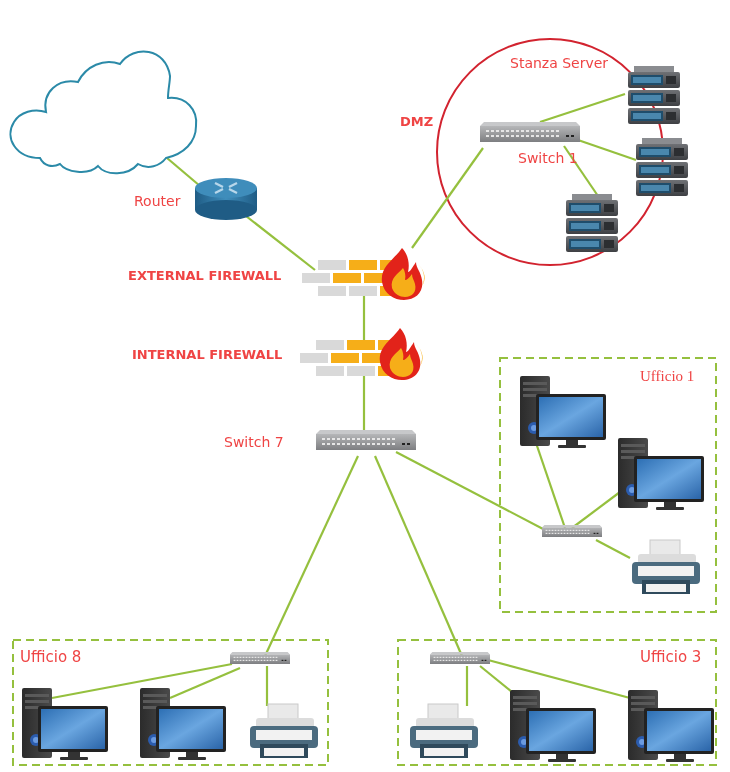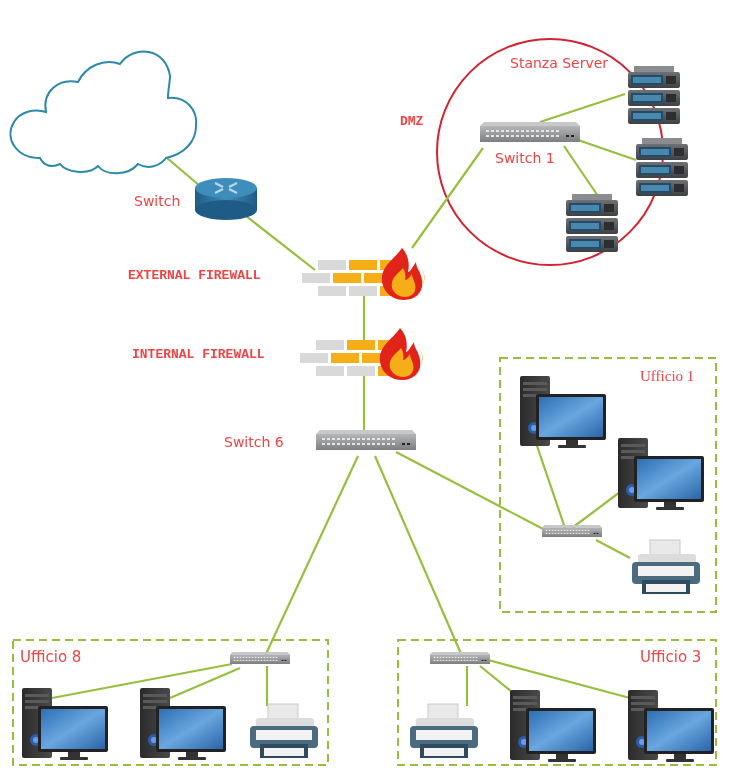--- a/index.html
+++ b/index.html
@@ -1,19 +1,19 @@
 <!DOCTYPE html>
 <html><head>
 <meta charset="utf-8">
 <style>
   html, body { margin: 0; padding: 0; background: #ffffff; }
   #canvas { position: relative; width: 730px; height: 772px; overflow: hidden; background: #ffffff; font-family: "DejaVu Sans", sans-serif; }
   svg#links { position: absolute; left: 0; top: 0; }
   .lbl { position: absolute; color: #ef4444; font-size: 14px; white-space: nowrap; font-family: "DejaVu Sans", sans-serif; }
-  .lbl.bold { font-weight: bold; font-size: 13px; letter-spacing: 0; font-family: Liberation Mono, monospace; }
+  .lbl.bold { font-weight: bold; font-size: 13px; letter-spacing: 0; }
   .lbl.office { font-size: 15px; }
 </style>
 </head>
 <body>
 
 <div id="canvas">
   <svg id="links" width="730" height="772" viewBox="0 0 730 772">
     <defs>
       <linearGradient id="swGrad" x1="0" y1="0" x2="0" y2="1">
         <stop offset="0" stop-color="#b5b6b8"></stop>
@@ -200,23 +200,23 @@
     <use href="#pc" x="22" y="688"></use>
     <use href="#pc" x="140" y="688"></use>
     <use href="#printer" x="250" y="704"></use>
 
     <use href="#switchBig" x="430" y="652" transform="translate(430,652) scale(0.6) translate(-430,-652)"></use>
     <use href="#printer" x="410" y="704"></use>
     <use href="#pc" x="510" y="690"></use>
     <use href="#pc" x="628" y="690"></use>
   </svg>
 
-  <div class="lbl" style="left:134px; top:193px;">Switch</div>
+  <div class="lbl" style="left:134px; top:193px;">Router</div>
   <div class="lbl bold" style="left:400px; top:114px;">DMZ</div>
   <div class="lbl" style="left:510px; top:55px;">Stanza Server</div>
-  <div class="lbl" style="left:495px; top:150px;">Switch 1</div>
+  <div class="lbl" style="left:518px; top:150px;">Switch 1</div>
   <div class="lbl bold" style="left:128px; top:268px;">EXTERNAL FIREWALL</div>
   <div class="lbl bold" style="left:132px; top:347px;">INTERNAL FIREWALL</div>
-  <div class="lbl" style="left:224px; top:434px;">Switch 6</div>
+  <div class="lbl" style="left:224px; top:434px;">Switch 7</div>
   <div class="lbl office" style="left:640px; top:368px;font-family:Liberation Serif, serif;">Ufficio 1</div>
   <div class="lbl office" style="left:20px; top:648px;">Ufficio 8</div>
   <div class="lbl office" style="left:640px; top:648px;">Ufficio 3</div>
 </div>
 
 </body></html>

